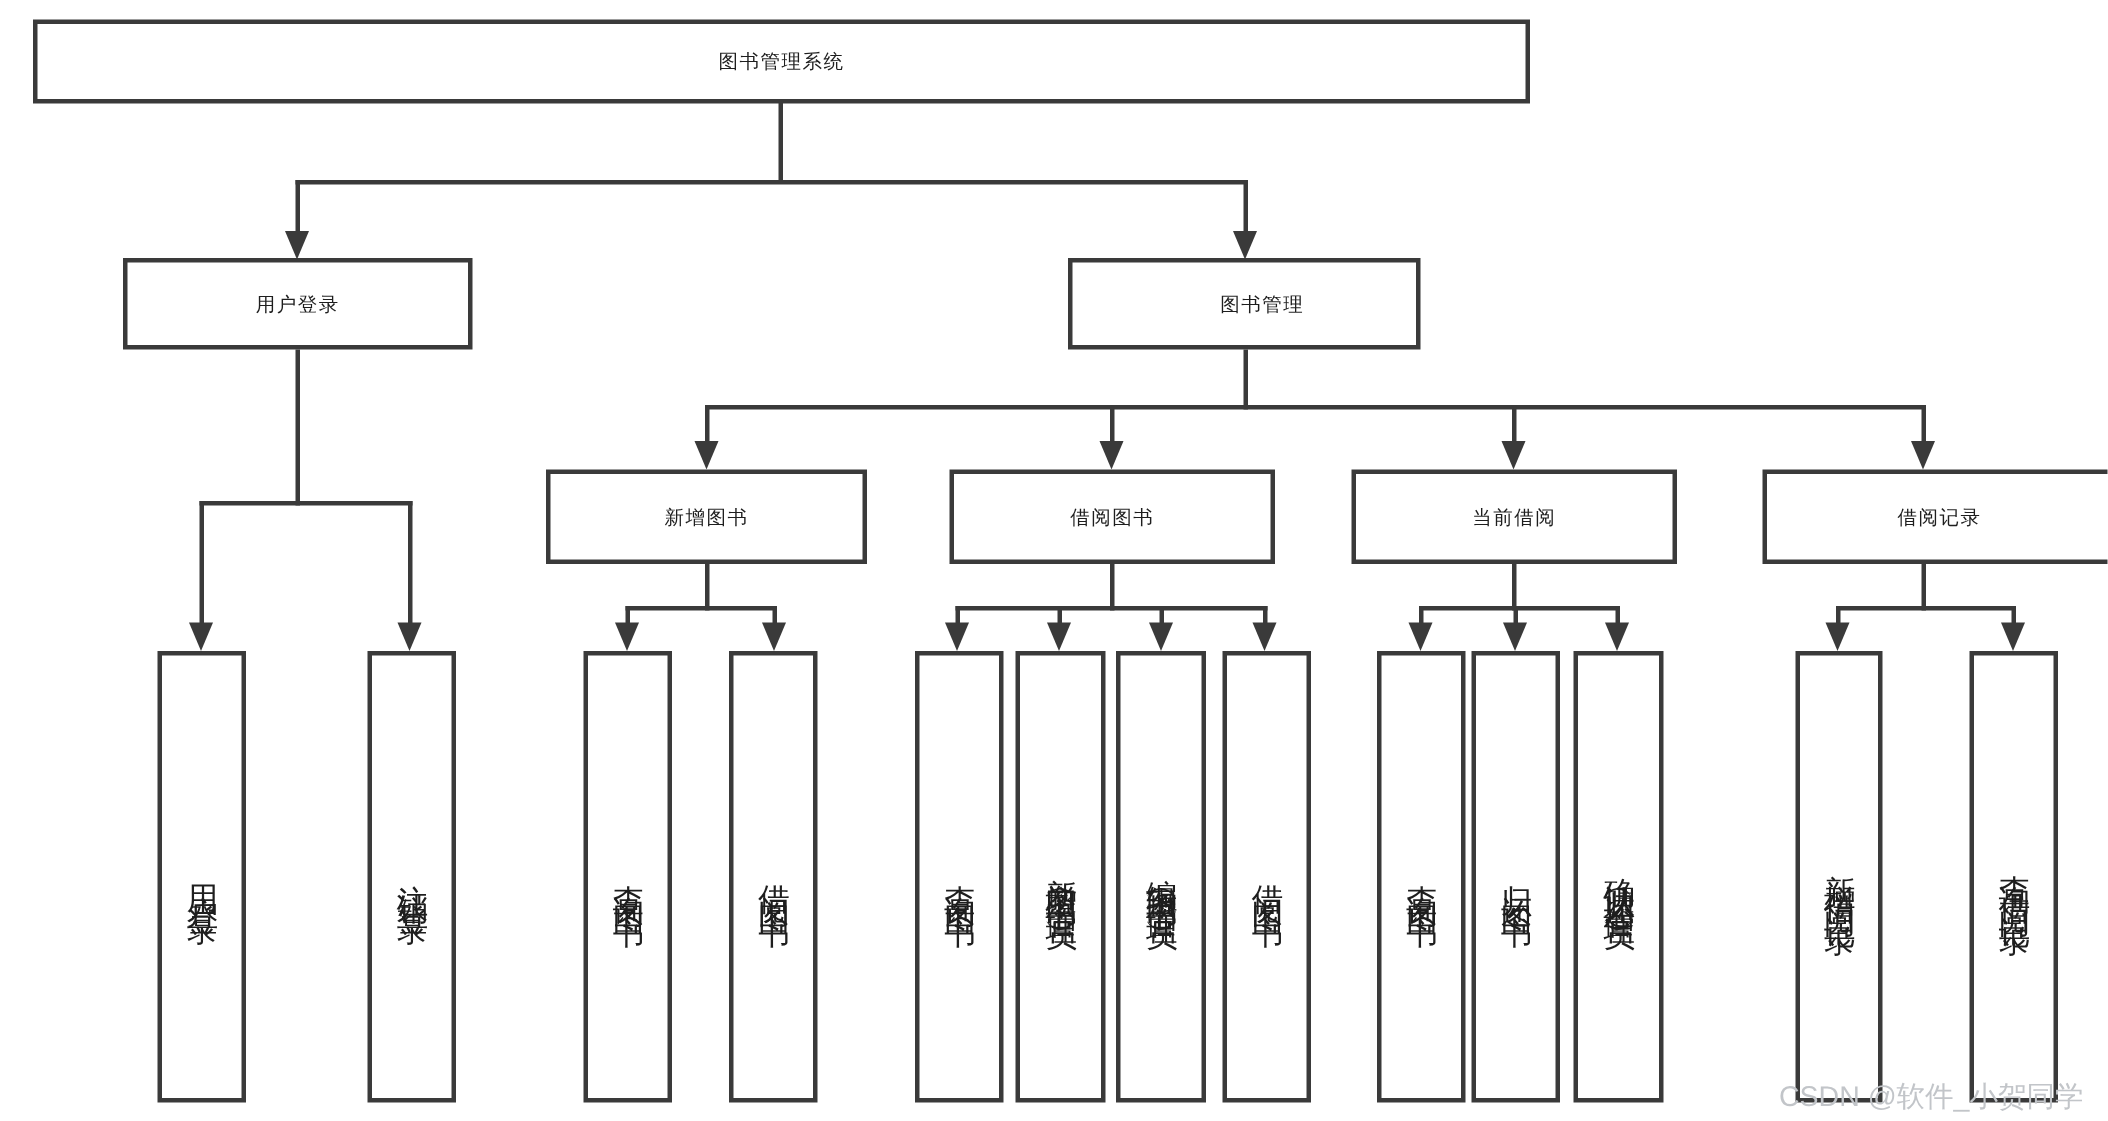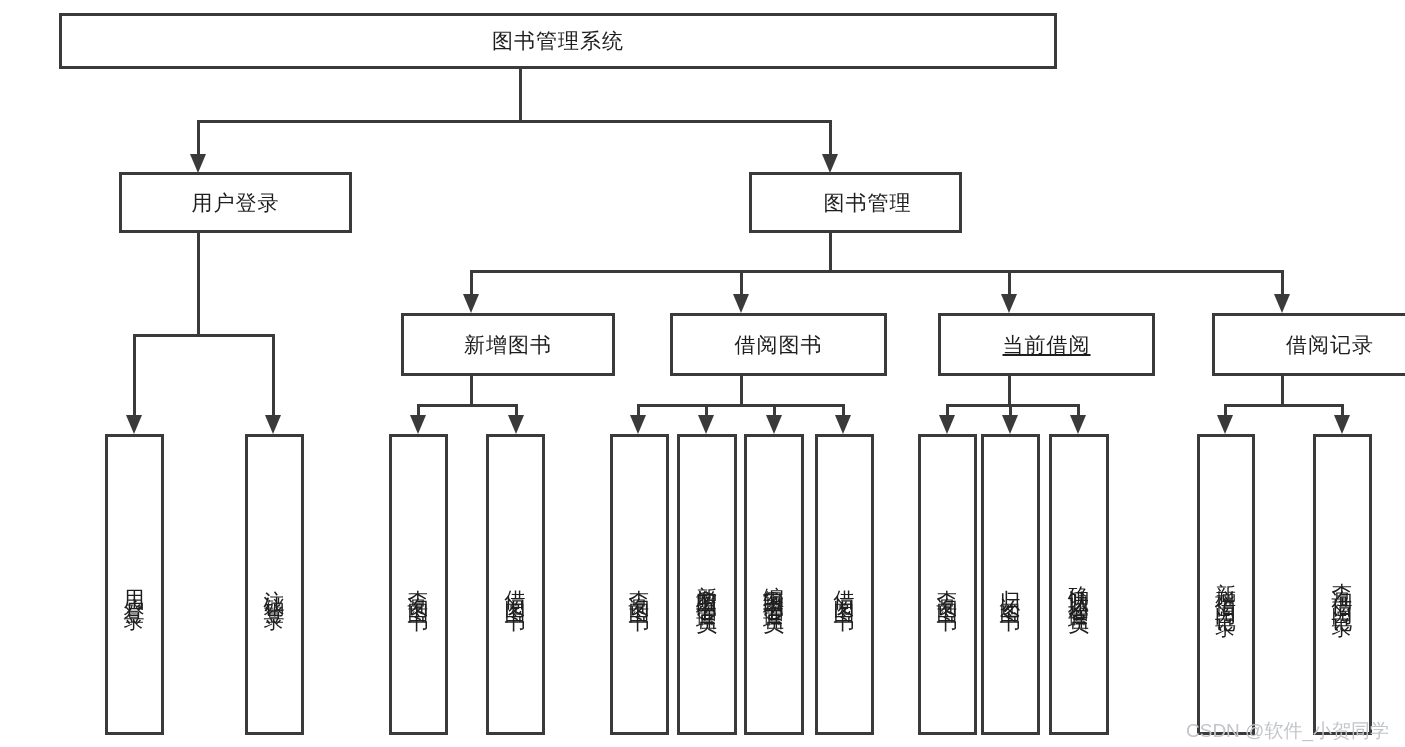--- a/index.html
+++ b/index.html
@@ -7,21 +7,21 @@
     width:1405px;height:747px;position:relative;background:#ffffff;
     font-family:"Liberation Sans","DejaVu Sans",sans-serif;
     overflow:hidden;
   }
   .box{
     position:absolute;box-sizing:border-box;
     border:3px solid #3a3a3a;background:#ffffff;
     display:flex;align-items:center;justify-content:center;
     color:#1e1e1e;
   }
-  .box.h{font-size:21px;letter-spacing:1px;margin-left:37px;}
+  .box.h{font-size:13px;letter-spacing:1px;}
   .box.v{
     writing-mode:vertical-rl;text-orientation:mixed;
     font-size:21px;letter-spacing:7px;line-height:1;
     padding-top:4px;
   }
   .line{position:absolute;background:#3a3a3a;}
   .arrow{
     position:absolute;width:0;height:0;
     border-left:8px solid transparent;
     border-right:8px solid transparent;
@@ -35,31 +35,31 @@
 </head>
 <body>
 
 <div class="box h" style="left:22px;top:13px;width:998px;height:56px;">
   <span>图书管理系统</span>
 </div>
 
 <div class="box h" style="left:82px;top:172px;width:233px;height:61px;">
   <span>用户登录</span>
 </div>
-<div class="box h" style="left:712px;top:172px;width:213px;height:61px;padding-left:24px;">
+<div class="box h" style="left:712px;top:172px;width:235px;height:61px;padding-left:24px;">
   <span>图书管理</span>
 </div>
 
 <div class="box h" style="left:364px;top:313px;width:214px;height:63px;">
   <span>新增图书</span>
 </div>
 <div class="box h" style="left:633px;top:313px;width:217px;height:63px;">
   <span>借阅图书</span>
 </div>
-<div class="box h" style="left:901px;top:313px;width:217px;height:63px;text-decoration:underline;">
+<div class="box h" style="left:901px;top:313px;width:217px;height:63px;">
   <span>当前借阅</span>
 </div>
 <div class="box h" style="left:1175px;top:313px;width:236px;height:63px;">
   <span>借阅记录</span>
 </div>
 
 <div class="box v" style="left:105px;top:434px;width:59px;height:301px;">
   <span>用户登录</span>
 </div>
 <div class="box v" style="left:245px;top:434px;width:59px;height:301px;">

